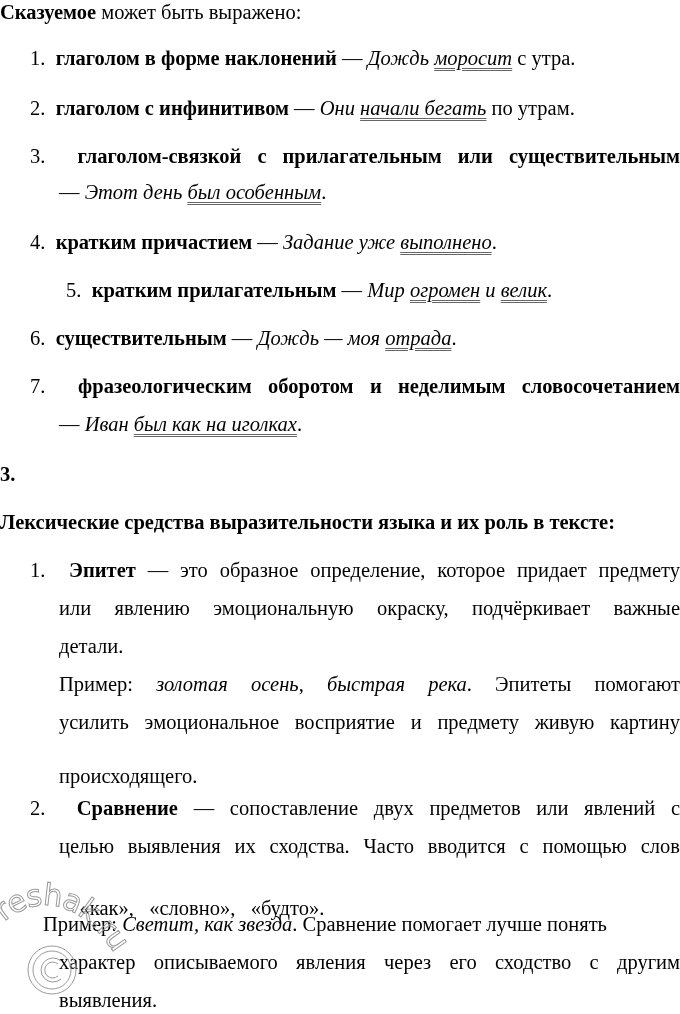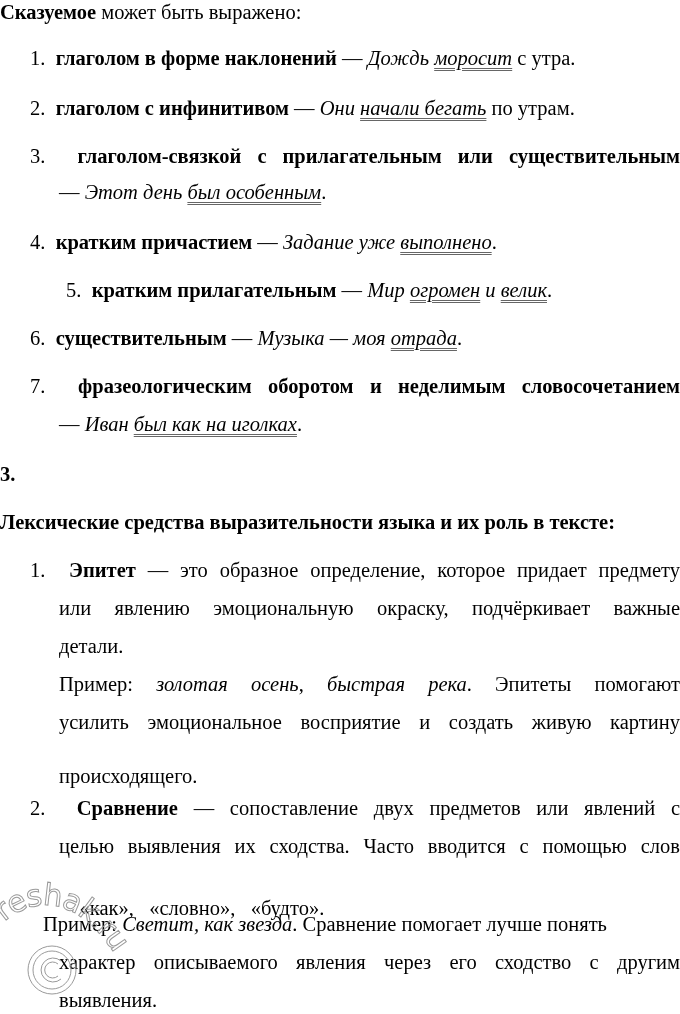--- a/index.html
+++ b/index.html
@@ -76,21 +76,21 @@
 
   <div class="line" style="left:30px; top:230px;">
     <span>4.</span>&nbsp;&nbsp;<b>кратким причастием</b><span> — </span><i>Задание уже </i><span class="pred">выполнено</span><span>.</span>
   </div>
 
   <div class="line" style="left:30px; top:278px;margin-left:36px;">
     <span>5.</span>&nbsp;&nbsp;<b>кратким прилагательным</b><span> — </span><i>Мир </i><span class="pred">огромен</span><i> и </i><span class="pred">велик</span><span>.</span>
   </div>
 
   <div class="line" style="left:30px; top:326px;">
-    <span>6.</span>&nbsp;&nbsp;<b>существительным</b><span> — </span><i>Музыка — моя </i><span class="pred">отрада</span><span>.</span>
+    <span>6.</span>&nbsp;&nbsp;<b>существительным</b><span> — </span><i>Дождь — моя </i><span class="pred">отрада</span><span>.</span>
   </div>
 
   <div class="line justify" style="left:30px; top:374px; width:650px;">
     <span>7.</span>&nbsp;&nbsp;<b>фразеологическим оборотом и неделимым словосочетанием</b>
   </div>
   <div class="line" style="left:59px; top:412px;">
     <span>— </span><i>Иван </i><span class="pred">был как на иголках</span><span>.</span>
   </div>
 
   <div class="line" style="left:0; top:462px;">
@@ -106,21 +106,21 @@
   <div class="line justify" style="left:59px; top:596px; width:621px;">
     <span>или явлению эмоциональную окраску, подчёркивает важные</span>
   </div>
   <div class="line" style="left:59px; top:634px;text-align:center;">
     <span>детали.</span>
   </div>
   <div class="line justify" style="left:59px; top:672px; width:621px;">
     <span>Пример: </span><i>золотая осень</i><span>, </span><i>быстрая река</i><span>. Эпитеты помогают</span>
   </div>
   <div class="line justify" style="left:59px; top:710px; width:621px;">
-    <span>усилить эмоциональное восприятие и создать живую картину</span>
+    <span>усилить эмоциональное восприятие и предмету живую картину</span>
   </div>
   <div class="line" style="left:59px; top:764px;text-align:center;">
     <span>происходящего.</span>
   </div>
 
   <div class="line justify" style="left:30px; top:796px; width:650px;">
     <span>2.</span>&nbsp;&nbsp;<b>Сравнение</b><span> — сопоставление двух предметов или явлений с</span>
   </div>
   <div class="line justify" style="left:59px; top:834px; width:621px;">
     <span>целью выявления их сходства. Часто вводится с помощью слов</span>

